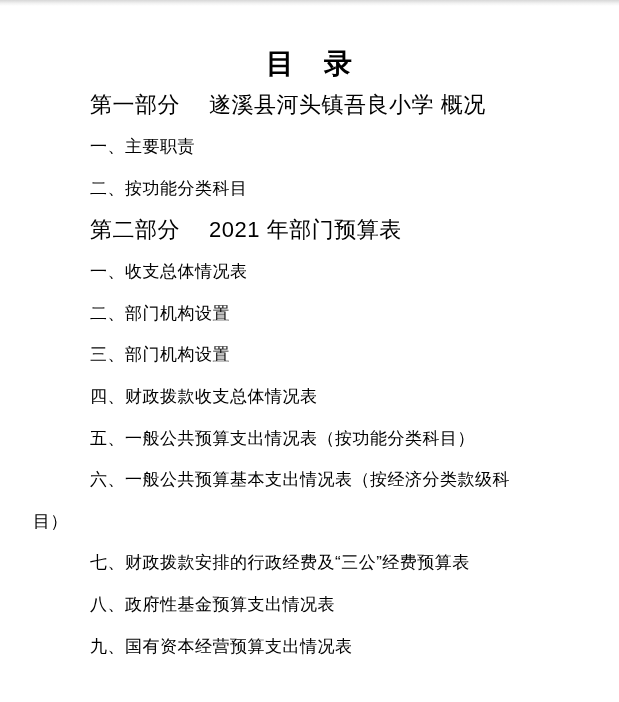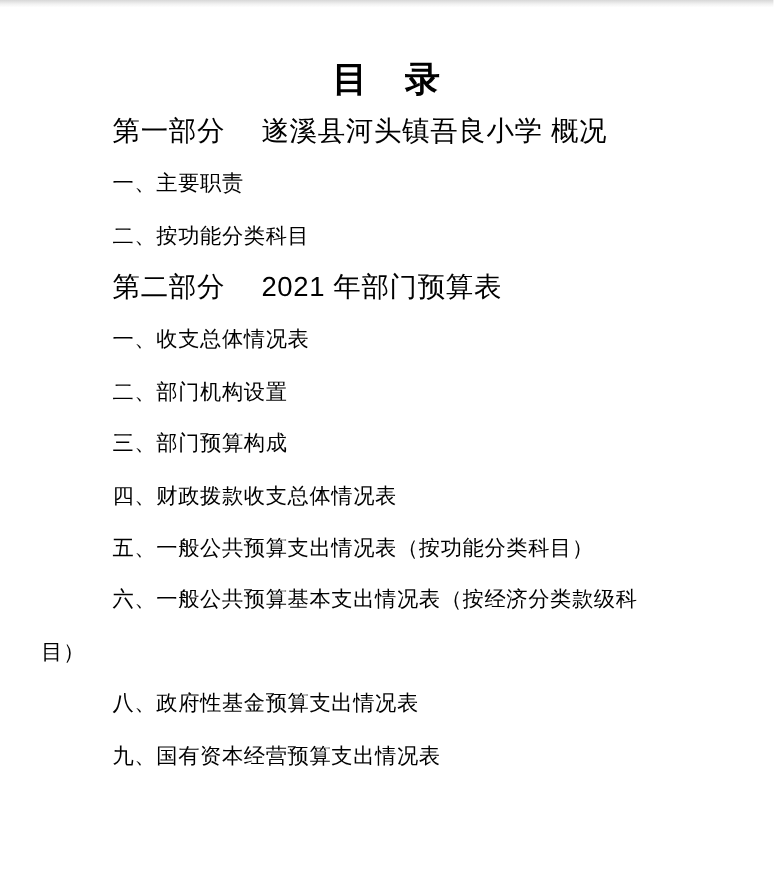--- a/index.html
+++ b/index.html
@@ -64,21 +64,22 @@
 <div class="page">
   <div class="top-fade"></div>
   <div class="content">
     <div class="toc-line title">目　录</div>
     <div class="toc-line section">第一部分　 遂溪县河头镇吾良小学 概况</div>
     <div class="toc-line item">一、主要职责</div>
     <div class="toc-line item">二、按功能分类科目</div>
     <div class="toc-line section">第二部分　 2021 年部门预算表</div>
     <div class="toc-line item">一、收支总体情况表</div>
     <div class="toc-line item">二、部门机构设置</div>
-    <div class="toc-line item">三、部门预算构成</div>
+    <div class="toc-line item">三、部门机构设置</div>
     <div class="toc-line item">四、财政拨款收支总体情况表</div>
     <div class="toc-line item">五、一般公共预算支出情况表（按功能分类科目）</div>
     <div class="toc-line item">六、一般公共预算基本支出情况表（按经济分类款级科</div>
     <div class="toc-line continuation">目）</div>
+    <div class="toc-line item">七、财政拨款安排的行政经费及“三公”经费预算表</div>
     <div class="toc-line item">八、政府性基金预算支出情况表</div>
     <div class="toc-line item">九、国有资本经营预算支出情况表</div>
   </div>
 </div>
 
 </body></html>

